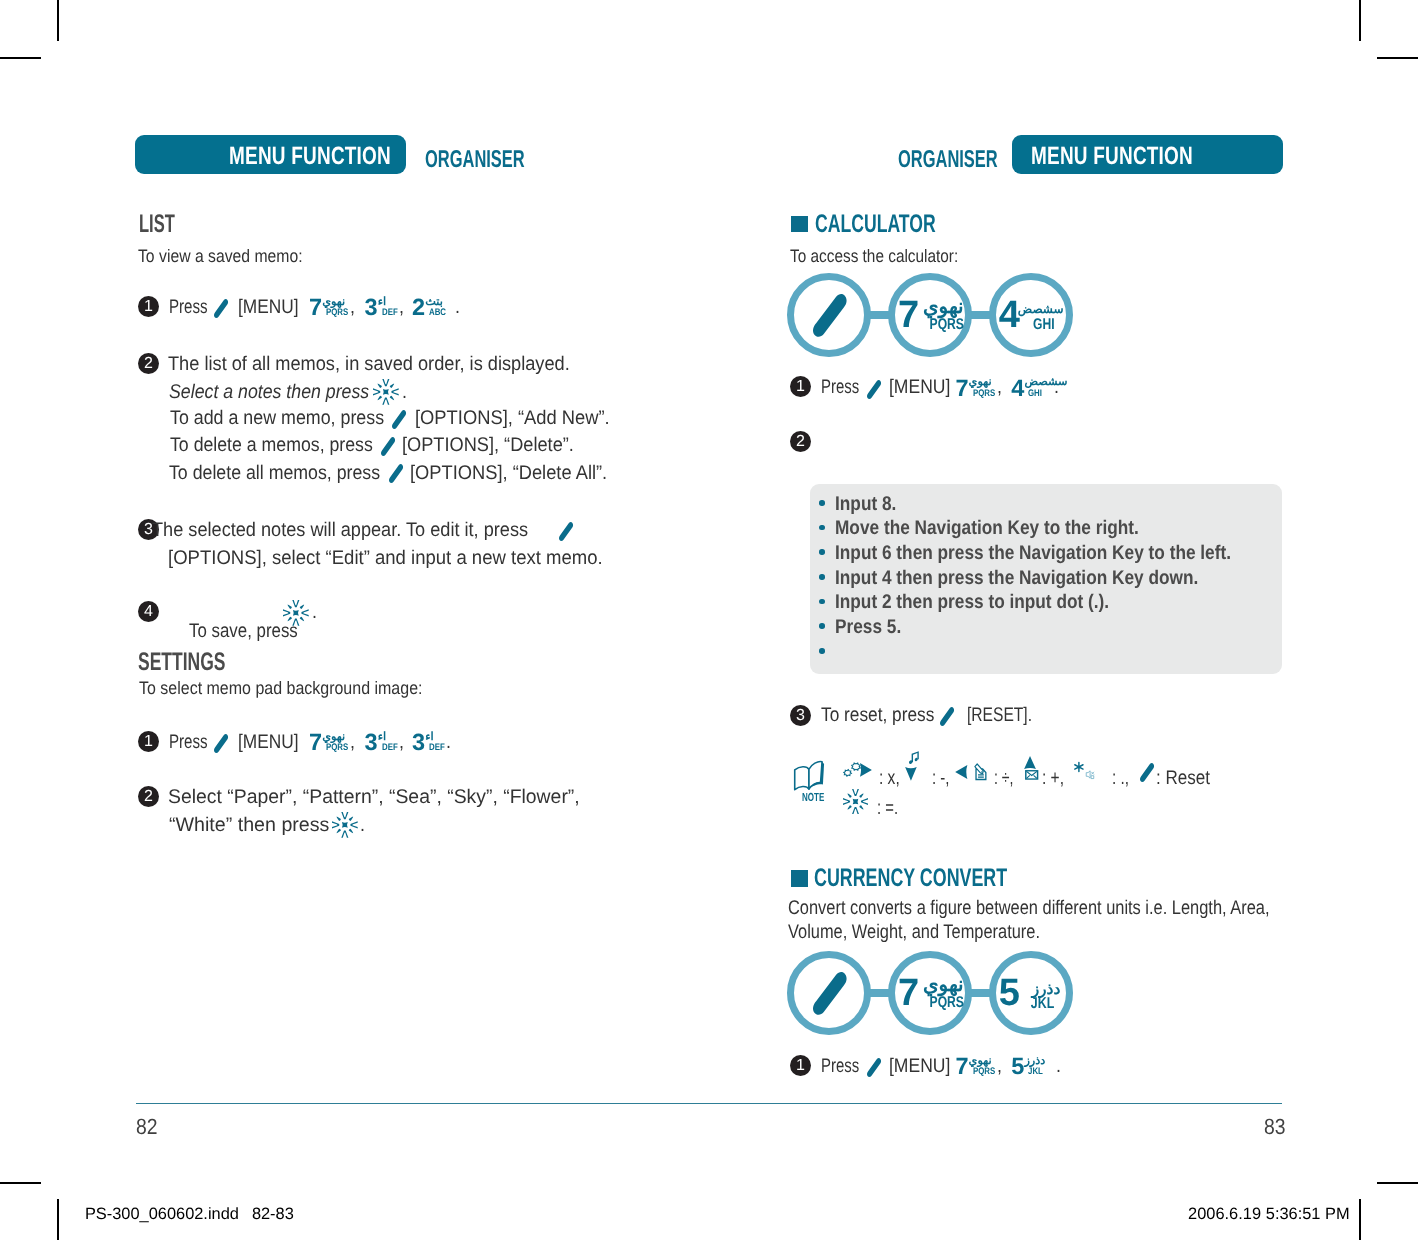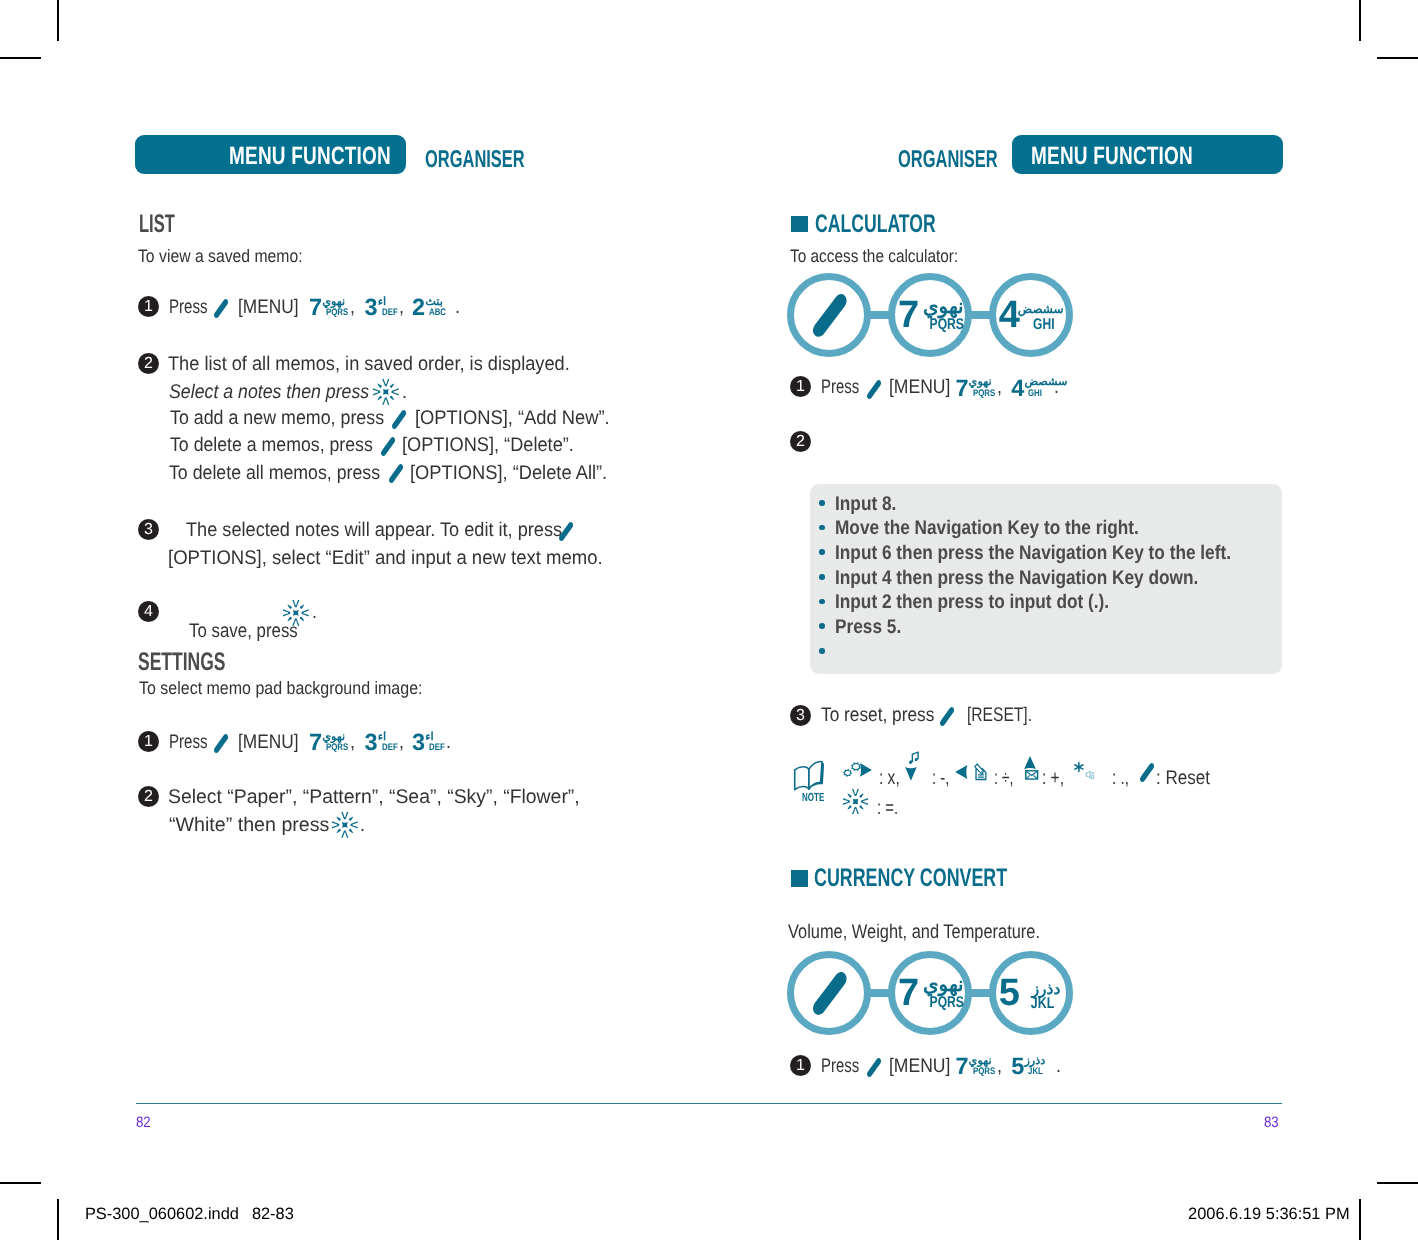--- a/index.html
+++ b/index.html
@@ -18,21 +18,21 @@
   .hdrside{position:absolute;color:#0A6C8B;font-weight:bold;font-size:24.5px;white-space:nowrap;}
   .h2grey{position:absolute;color:#4B4B4B;font-weight:bold;font-size:25.5px;white-space:nowrap;}
   .h2teal{position:absolute;color:#0A6C8B;font-weight:bold;font-size:26px;white-space:nowrap;}
   .bulsq{position:absolute;background:#0A6C8B;}
   .t{position:absolute;color:#333333;font-size:19.8px;white-space:nowrap;}
   .num{position:absolute;width:21px;height:21px;border-radius:50%;background:#231F20;}
   .num i{position:absolute;will-change:transform;left:0;top:0;width:21px;height:21px;line-height:21.8px;text-align:center;
          color:#fff;font-size:16px;font-weight:normal;font-style:normal;display:block;
          letter-spacing:0;}
   .rule{position:absolute;background:#2E7E96;height:1.1px;}
-  .pgno{position:absolute;color:#6d28d9;font-size:15px;white-space:nowrap;}
+  .pgno{position:absolute;color:#404040;font-size:22px;white-space:nowrap;}
   .foot{position:absolute;color:#000;font-size:16.4px;white-space:nowrap;}
   .notebox{position:absolute;background:#E8E9E9;border-radius:9px;}
   .nbt{position:absolute;color:#4B4B4B;font-weight:bold;font-size:19.5px;white-space:nowrap;}
   .nbul{position:absolute;width:5.5px;height:5.5px;border-radius:50%;background:#0A6C8B;}
   .kc{position:absolute;color:#0A6C8B;white-space:nowrap;}
   .kc .d{position:absolute;font-size:22px;font-weight:bold;line-height:1;left:0;top:0;}
   .kc .ar{position:absolute;font-size:9px;line-height:9px;font-weight:bold;white-space:nowrap;}
   .kc .la{position:absolute;font-size:9px;line-height:9px;font-weight:bold;white-space:nowrap;}
   .ring{position:absolute;border-radius:50%;box-sizing:border-box;border:7.5px solid #5BA8C3;background:#fff;}
   .conn{position:absolute;background:#5BA8C3;height:8px;}
@@ -130,21 +130,21 @@
 <div class="t" style="left:169.3px;top:461.5px;"><span class="sq" style="transform:scaleX(0.8972)">To delete all memos, press</span></div>
 <span class="ico" style="left:388.7px;top:464.1px;">
       <svg width="14.10" height="19.10" viewBox="1.154 2.601 23.292 28.002" preserveAspectRatio="none">
         <path d="M23.3 3.9 C25.2 6.0 24.6 9.2 22.5 11.4 L8.6 28.8 C6.6 31.1 3.7 31.2 2.0 29.1 C0.4 27.1 1.2 24.0 3.3 21.8 L17.2 4.4 C19.2 2.2 21.7 2.0 23.3 3.9 Z" fill="#0A6C8B"></path>
       </svg>
     </span>
 <div class="t" style="left:410.3px;top:461.5px;"><span class="sq" style="transform:scaleX(0.9247)">[OPTIONS], “Delete All”.</span></div>
 <div class="num" style="left:137.6px;top:518.5px;">
       <i>3</i>
     </div>
-<div class="t" style="left:152px;top:519.0px;margin-left:34px;"><span class="sq" style="transform:scaleX(0.9178)">The selected notes will appear. To edit it, press</span></div>
+<div class="t" style="left:152px;top:519.0px;"><span class="sq" style="transform:scaleX(0.9178)">The selected notes will appear. To edit it, press</span></div>
 <span class="ico" style="left:558.7px;top:521.6px;">
       <svg width="14.10" height="19.10" viewBox="1.154 2.601 23.292 28.002" preserveAspectRatio="none">
         <path d="M23.3 3.9 C25.2 6.0 24.6 9.2 22.5 11.4 L8.6 28.8 C6.6 31.1 3.7 31.2 2.0 29.1 C0.4 27.1 1.2 24.0 3.3 21.8 L17.2 4.4 C19.2 2.2 21.7 2.0 23.3 3.9 Z" fill="#0A6C8B"></path>
       </svg>
     </span>
 <div class="t" style="left:168.1px;top:546.5px;"><span class="sq" style="transform:scaleX(0.9369)">[OPTIONS], select “Edit” and input a new text memo.</span></div>
 <div class="num" style="left:137.6px;top:600.5px;">
       <i>4</i>
     </div>
 <div class="t" style="left:168.6px;top:620px;margin-left:20px;"><span class="sq" style="transform:scaleX(0.8530)">To save, press</span></div>
@@ -376,20 +376,21 @@
         <path d="M 0,-43 L 1.9,-39 L 4.7,-25.0 Q 0,-21.0 -4.7,-25.0 L -1.9,-39 Z" fill="#0A6C8B" transform="translate(50,50) rotate(45)"></path>
         <path d="M 0,-43 L 1.9,-39 L 4.7,-25.0 Q 0,-21.0 -4.7,-25.0 L -1.9,-39 Z" fill="#0A6C8B" transform="translate(50,50) rotate(135)"></path>
         <path d="M 0,-43 L 1.9,-39 L 4.7,-25.0 Q 0,-21.0 -4.7,-25.0 L -1.9,-39 Z" fill="#0A6C8B" transform="translate(50,50) rotate(225)"></path>
         <path d="M 0,-43 L 1.9,-39 L 4.7,-25.0 Q 0,-21.0 -4.7,-25.0 L -1.9,-39 Z" fill="#0A6C8B" transform="translate(50,50) rotate(315)"></path>
       </svg>
     </span>
 <div class="t" style="left:876.6px;top:796.5px;"><span class="sq" style="transform:scaleX(0.7487)">: =.</span></div>
 
 <div class="bulsq" style="left:790.6px;top:869.7px;width:17.6px;height:17.1px;"></div>
 <div class="h2teal" style="left:814.4px;top:864.0px;font-size:25.50px;"><span class="sqb" style="transform:scaleX(0.7004)">CURRENCY CONVERT</span></div>
+<div class="t" style="left:787.9px;top:897.0px;"><span class="sq" style="transform:scaleX(0.8298)">Convert converts a figure between different units i.e. Length, Area,</span></div>
 <div class="t" style="left:787.9px;top:920.5px;"><span class="sq" style="transform:scaleX(0.8293)">Volume, Weight, and Temperature.</span></div>
 <div class="conn" style="left:869.3px;top:989.2px;width:20.6px;"></div>
     <div class="conn" style="left:970.2px;top:989.2px;width:20.6px;"></div>
     <div class="ring" style="left:787.0px;top:951.0px;width:84.3px;height:84.3px;"></div>
     <div class="ring" style="left:887.9px;top:951.0px;width:84.3px;height:84.3px;"></div>
     <div class="ring" style="left:988.8px;top:951.0px;width:84.3px;height:84.3px;"></div>
     <span class="ico" style="left:812.5px;top:972.1px;">
       <svg width="33.60" height="42.70" viewBox="1.154 2.601 23.292 28.002" preserveAspectRatio="none">
         <path d="M23.3 3.9 C25.2 6.0 24.6 9.2 22.5 11.4 L8.6 28.8 C6.6 31.1 3.7 31.2 2.0 29.1 C0.4 27.1 1.2 24.0 3.3 21.8 L17.2 4.4 C19.2 2.2 21.7 2.0 23.3 3.9 Z" fill="#0A6C8B"></path>
       </svg>

